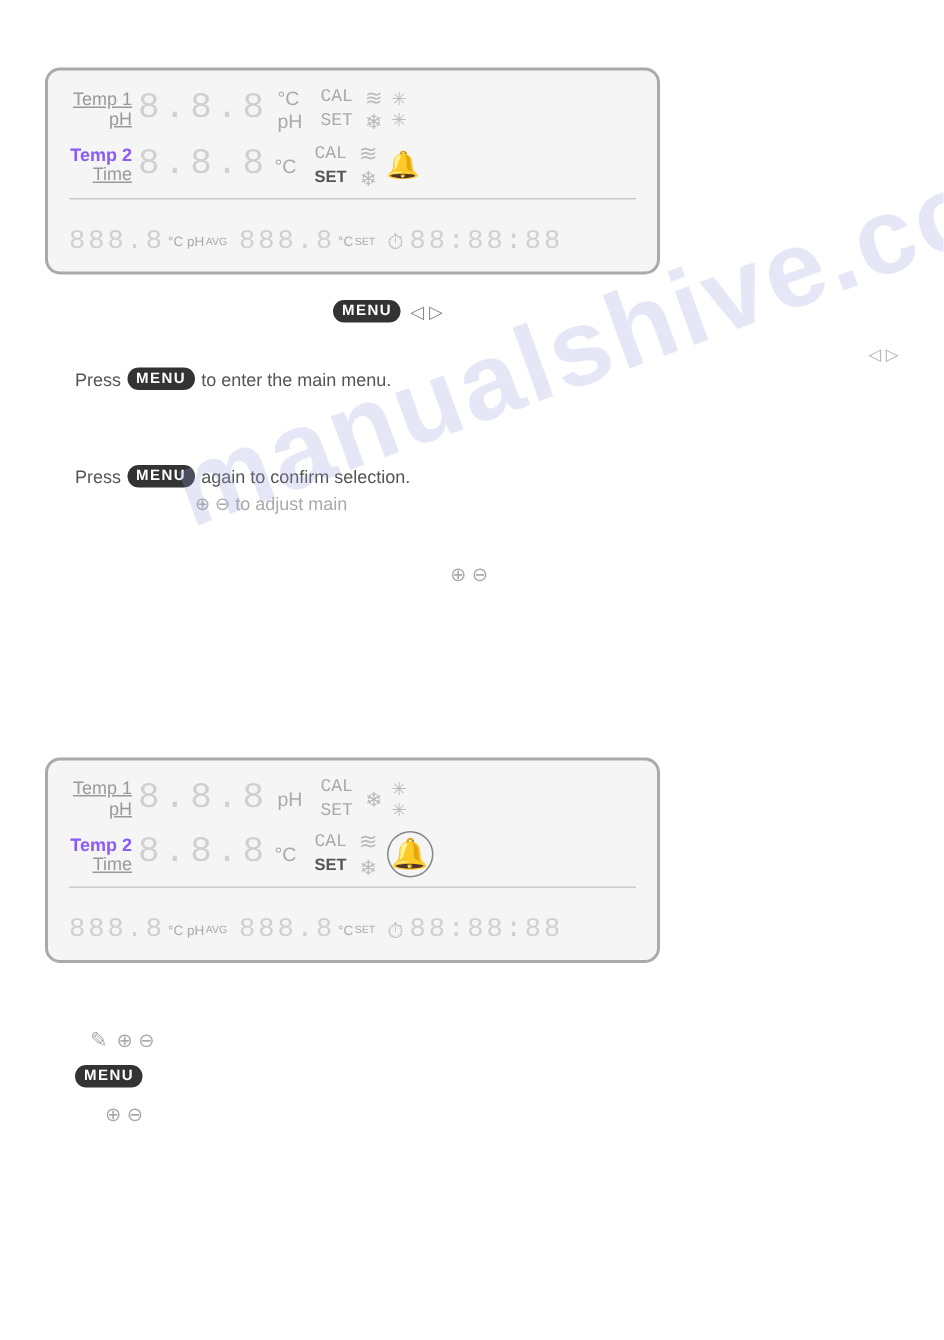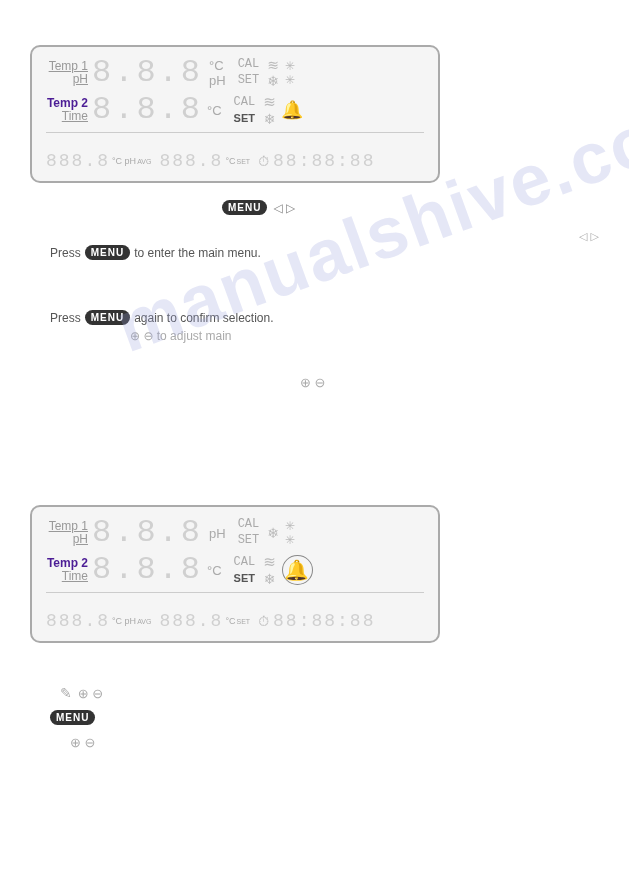--- a/index.html
+++ b/index.html
@@ -57,21 +57,21 @@
     .label-small {
       font-size: 12px;
       color: #999;
       line-height: 1.1;
       text-decoration: underline;
     }
 
     .label-bold {
       font-size: 12px;
       font-weight: bold;
-      color: #4c1d95;
+      color: #8b5cf6;
     }
 
     .unit-text {
       font-size: 13px;
       color: #aaa;
       margin-left: 2px;
     }
 
     .cal-set-text {
       font-size: 12px;
@@ -109,21 +109,21 @@
       color: white;
       font-size: 10px;
       font-weight: bold;
       padding: 2px 6px;
       border-radius: 8px;
       display: inline-block;
       letter-spacing: 1px;
     }
 
     .seg-large {
-      font-size: 32px;
+      font-size: 24px;
       font-family: 'Courier New', monospace;
       color: #d0d0d0;
       letter-spacing: 3px;
       line-height: 1;
     }
 
     .seg-small2 {
       font-size: 18px;
       font-family: 'Courier New', monospace;
       color: #d0d0d0;

